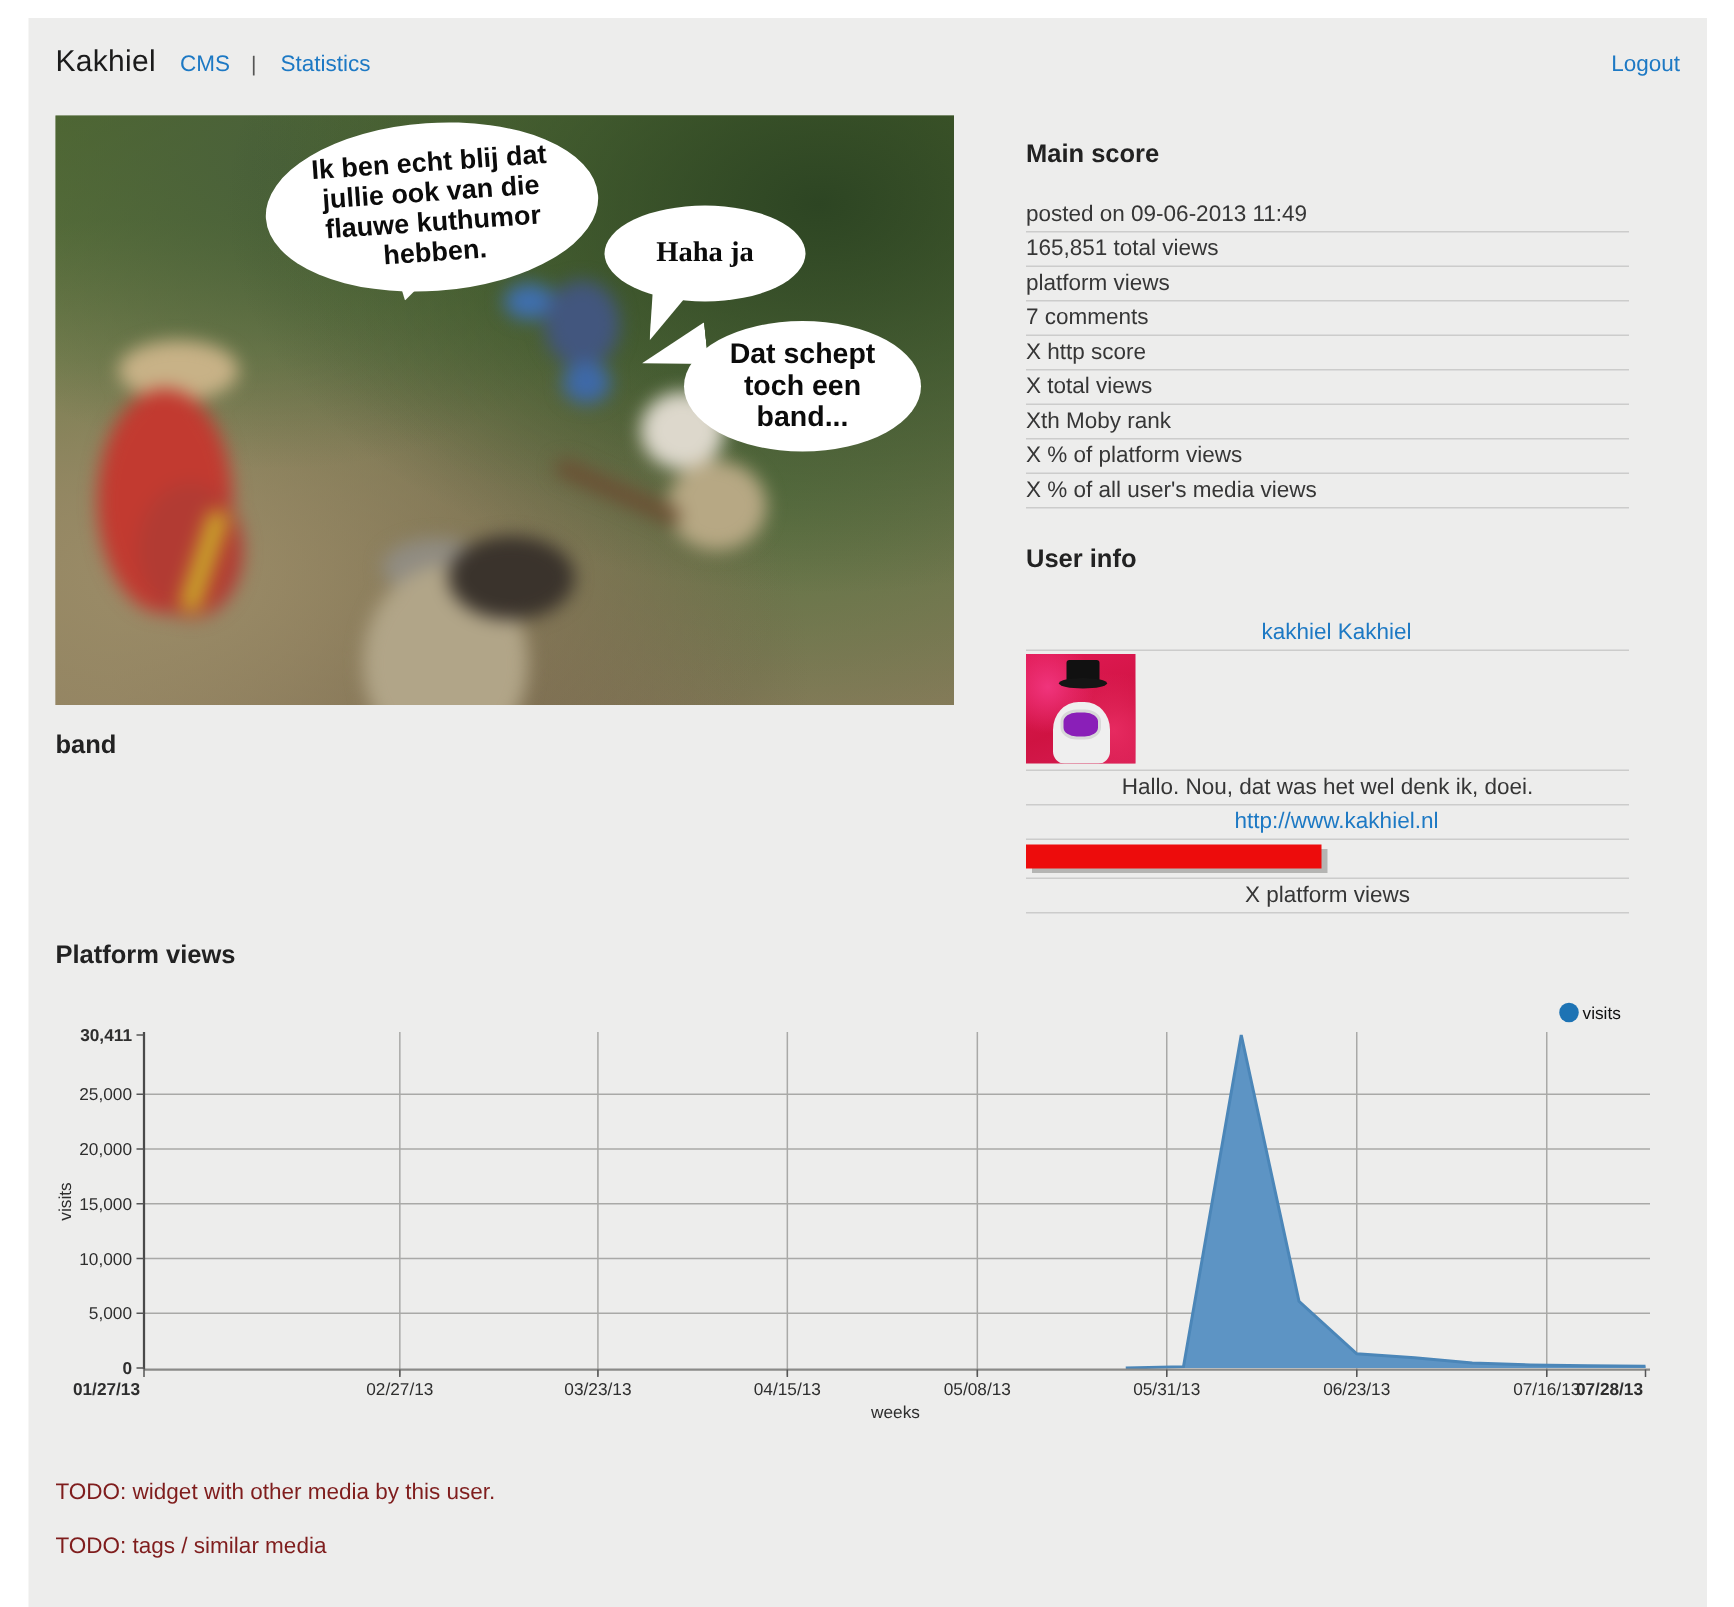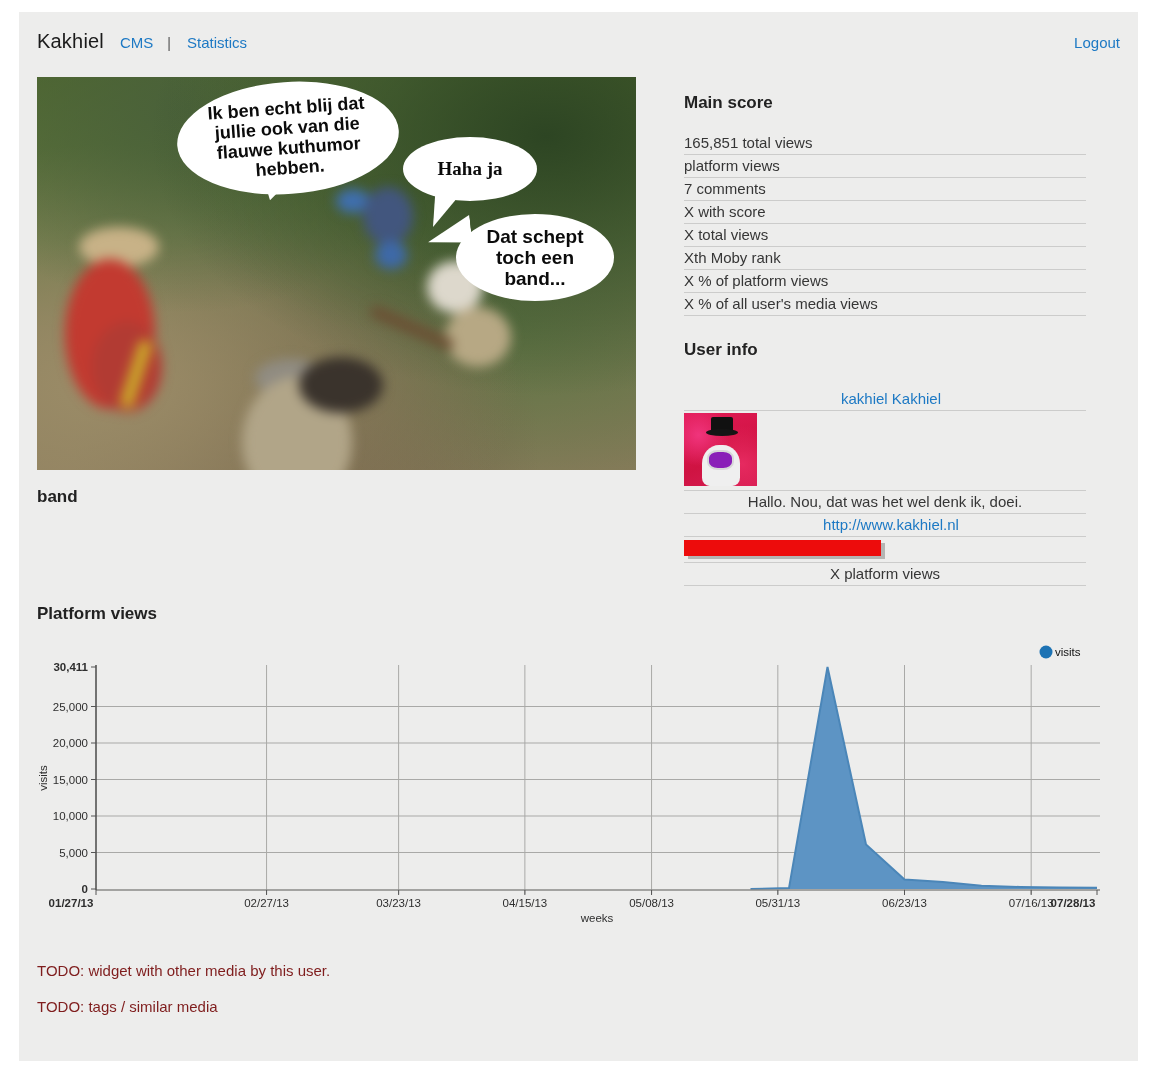--- a/index.html
+++ b/index.html
@@ -124,24 +124,25 @@
           <div class="inner">Dat schept toch een band...</div>
         </div>
         <div class="tail" style="left:390px;top:140px;width:44px;height:28px;clip-path:polygon(100% 0,100% 100%,0 82%);transform:rotate(-6deg);"></div>
       </div>
       <div class="caption">band</div>
     </div>
 
     <div class="right-col">
       <h3 class="sec-h mi-head">Main score</h3>
       <div class="info-list">
+        <div class="info-row">posted on 09-06-2013 11:49</div>
         <div class="info-row">165,851 total views</div>
         <div class="info-row">platform views</div>
         <div class="info-row">7 comments</div>
-        <div class="info-row">X with score</div>
+        <div class="info-row">X http score</div>
         <div class="info-row">X total views</div>
         <div class="info-row">Xth Moby rank</div>
         <div class="info-row">X % of platform views</div>
         <div class="info-row">X % of all user's media views</div>
       </div>
 
       <h3 class="sec-h ui-head">User info</h3>
       <div class="info-list ui-first">
         <div class="info-row indent">
           <a href="#">kakhiel Kakhiel</a>

